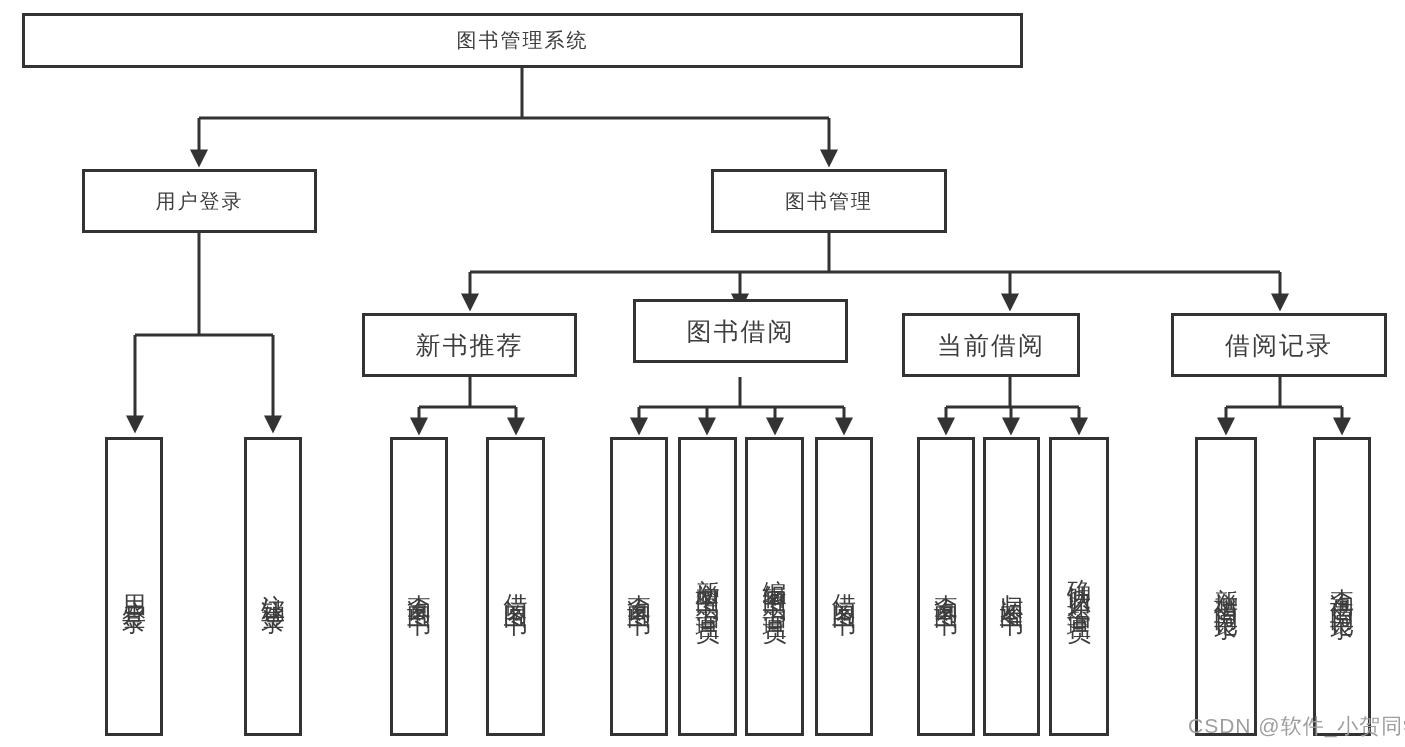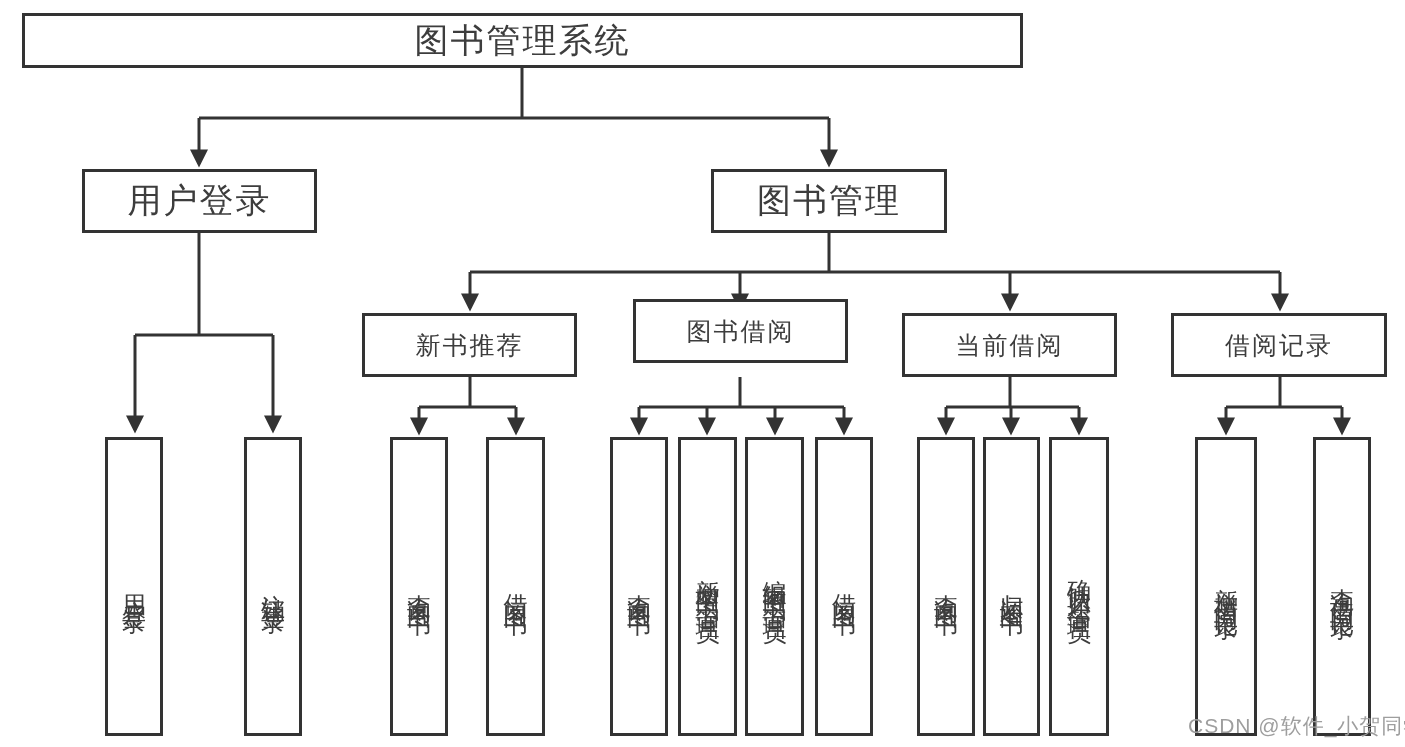--- a/index.html
+++ b/index.html
@@ -23,39 +23,39 @@
   .box {
     position: absolute;
     box-sizing: border-box;
     border: 3px solid #333333;
     background: #ffffff;
     display: flex;
     align-items: center;
     justify-content: center;
     color: #3d3d3d;
   }
-  .lbl { font-size: 34px; letter-spacing: 2px; white-space: nowrap; }
+  .lbl { font-size: 20px; letter-spacing: 2px; white-space: nowrap; }
   .lv3 .lbl { font-size: 25px; }
   .vlbl {
     writing-mode: vertical-rl;
     text-orientation: mixed;
     font-size: 24px;
     letter-spacing: 6px;
     line-height: 1;
     white-space: nowrap;
   }
   
   #n-root          { left: 22px;  top: 13px;  width: 1001px; height: 55px; }
   
   #n-user-login    { left: 82px;  top: 169px; width: 235px; height: 64px; }
   #n-book-mgmt     { left: 711px; top: 169px; width: 236px; height: 64px; }
   
   #n-new-book-rec  { left: 362px; top: 313px; width: 215px; height: 64px; }
   #n-book-borrow   { left: 633px; top: 299px; width: 215px; height: 64px; }
-  #n-current-borrow{ left: 902px; top: 313px; width: 215px; height: 64px; }
+  #n-current-borrow{ left: 902px; top: 313px; width: 178px; height: 64px; }
   #n-borrow-record { left: 1171px;top: 313px; width: 216px; height: 64px; }
   
   .vbox { top: 437px; height: 299px; }
   #l-user-login    { left: 105px;  width: 58px; }
   #l-logout        { left: 244px;  width: 58px; }
   #l-query-rec     { left: 390px;  width: 58px; }
   #l-borrow-rec    { left: 486px;  width: 59px; }
   #l-query-bb      { left: 610px;  width: 58px; }
   #l-add-book      { left: 678px;  width: 59px; }
   #l-edit-book     { left: 745px;  width: 59px; }

